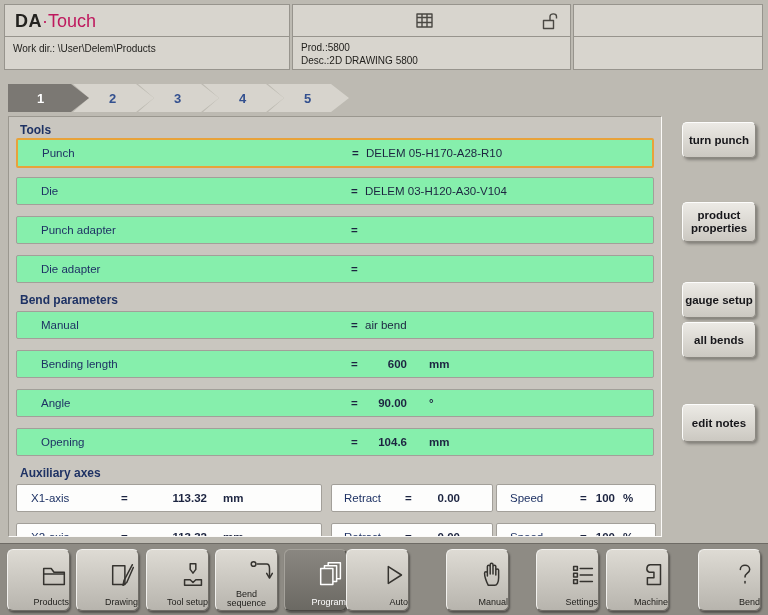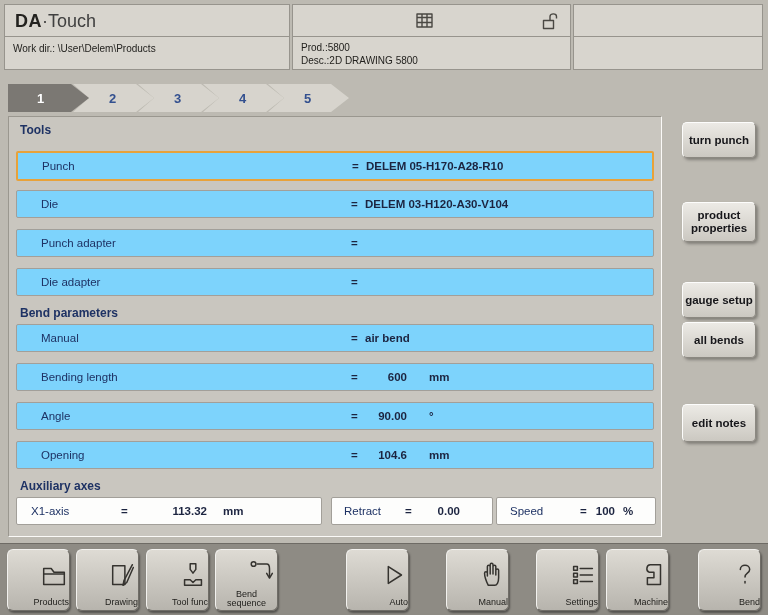--- a/index.html
+++ b/index.html
@@ -11,21 +11,21 @@
     overflow: hidden;
     color: #1e1e1e;
   }
   .hbox {
     position: absolute;
     background: #d8d5ce;
     border: 1px solid #97948d;
   }
   .logo { left:4px; top:4px; width:286px; height:33px; padding:6px 0 0 10px; font-size:18px; }
   .logo .da { font-weight:bold; color:#23221f; letter-spacing:0.5px; }
-  .logo .rest { font-weight:normal; color:#404040; }
+  .logo .rest { font-weight:normal; color:#be185d; }
   .calcbox { left:292px; top:4px; width:279px; height:33px; }
   .calcbox .calc { position:absolute; left:123px; top:8px; }
   .calcbox .lock { position:absolute; right:12px; top:7px; }
   .toprightbox { left:573px; top:4px; width:190px; height:33px; }
   .workdirbox { left:4px; top:36px; width:286px; height:34px; font-size:10px; padding:6px 0 0 8px; color:#23221f; }
   .prodbox { left:292px; top:36px; width:279px; height:34px; font-size:10px; color:#23221f; padding:4px 0 0 8px; line-height:13px; }
   .botrightbox { left:573px; top:36px; width:190px; height:34px; }
 
   
   .tabs { position:absolute; left:8px; top:84px; height:28px; display:flex; }
@@ -44,30 +44,30 @@
   .tab.active { background:#7b7873; color:#ffffff; }
 
   
   .panel {
     position:absolute; left:8px; top:116px; width:654px; height:421px;
     background:#c9c6bf;
     border:1px solid; border-color:#9a978f #fbfaf8 #fbfaf8 #9a978f;
     overflow:hidden; padding:0 6px;
   }
   .sect { margin:8px 5px 5px; font-weight:bold; font-size:12px; line-height:12px; color:#1e3264; }
-  .sect.first { margin-top:7px; margin-bottom:15px; }
+  .sect.first { margin-top:7px; margin-bottom:2px; }
   .prow {
     position:relative; height:28px; margin:0 1px 11px 1px;
-    background:#7dd3fc; border:1px solid #a29f99; border-radius:2px;
+    background:#86efac; border:1px solid #a29f99; border-radius:2px;
   }
   .prow.selected { height:30px; border:2px solid #e8a23a; margin-bottom:9px; }
   .prow span { position:absolute; top:7px; font-size:11.5px; white-space:nowrap; }
   .prow .lab { left:24px; color:#1e3264; }
   .prow .eq  { left:334px; font-weight:bold; color:#1c2440; }
-  .prow .tval { left:348px; font-weight:bold; color:#1c2440; }
+  .prow .tval { left:348px; font-weight:normal; color:#1c2440; }
   .prow .nval { left:330px; width:60px; text-align:right; font-weight:bold; color:#1c2440; }
   .prow .unit { left:412px; font-weight:bold; color:#1c2440; }
 
   
   .auxrow { position:relative; height:28px; margin:0 1px 11px 1px; }
   .auxbox {
     position:absolute; top:0; height:28px;
     background:#fdfdfc; border:1px solid #a29f99; border-radius:2px;
   }
   .auxbox span { position:absolute; top:7px; font-size:11.5px; white-space:nowrap; }
@@ -306,32 +306,40 @@
       <path d="M26 5 L17 22 L16 27 L20 24 L27 8"></path>
     </svg>
     <span class="blabel">Drawing</span>
   </div>
 
   <div class="bbtn" style="left:146px">
     <svg width="30" height="32" viewBox="0 0 32 32">
       <path d="M13 4 H19 V10 L16 14 L13 10 Z"></path>
       <path d="M7 27 V21 H13 L16 24 L19 21 H25 V27 Z"></path>
     </svg>
-    <span class="blabel">Tool func</span>
+    <span class="blabel">Tool setup</span>
   </div>
 
   <div class="bbtn wrap" style="left:215px">
     <svg width="30" height="28" viewBox="0 0 32 32">
       <circle cx="7" cy="8" r="2.5"></circle>
       <path d="M11 8 H21 C24 8 24 11 24 13 V21"></path>
       <path d="M21 18 L24 23 L27 18"></path>
     </svg>
     <span class="blabel">Bend sequence</span>
   </div>
 
+  <div class="bbtn active" style="left:284px">
+    <svg width="30" height="32" viewBox="0 0 32 32">
+      <rect class="page" x="13" y="3" width="13" height="17"></rect>
+      <rect class="page" x="9" y="6" width="13" height="17"></rect>
+      <rect class="page" x="5" y="9" width="13" height="17"></rect>
+    </svg>
+    <span class="blabel">Program</span>
+  </div>
 
   <div class="bbtn" style="left:346px">
     <svg width="30" height="32" viewBox="0 0 32 32">
       <path d="M11 7 L25 16 L11 25 Z"></path>
     </svg>
     <span class="blabel">Auto</span>
   </div>
 
   <div class="bbtn" style="left:446px">
     <svg width="30" height="32" viewBox="0 0 32 32">

